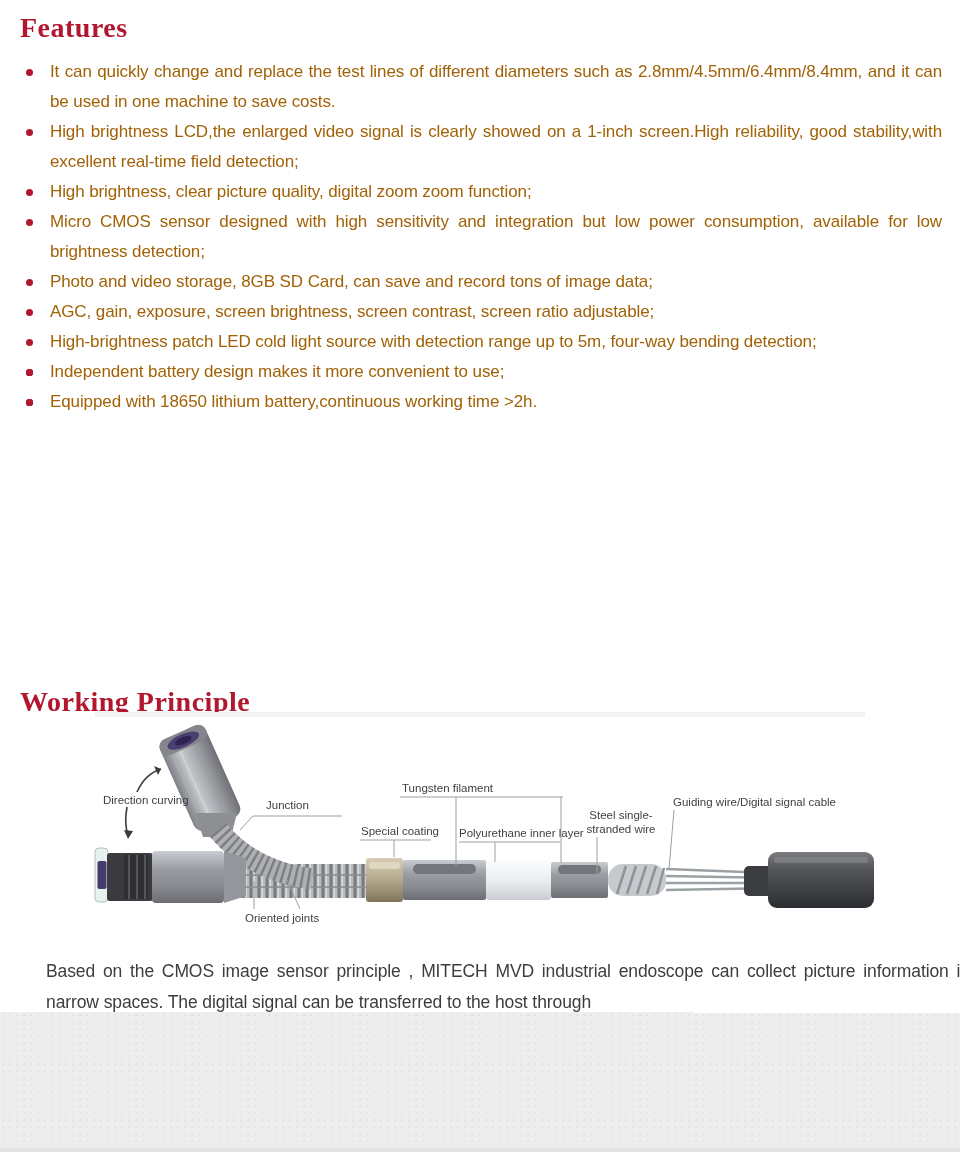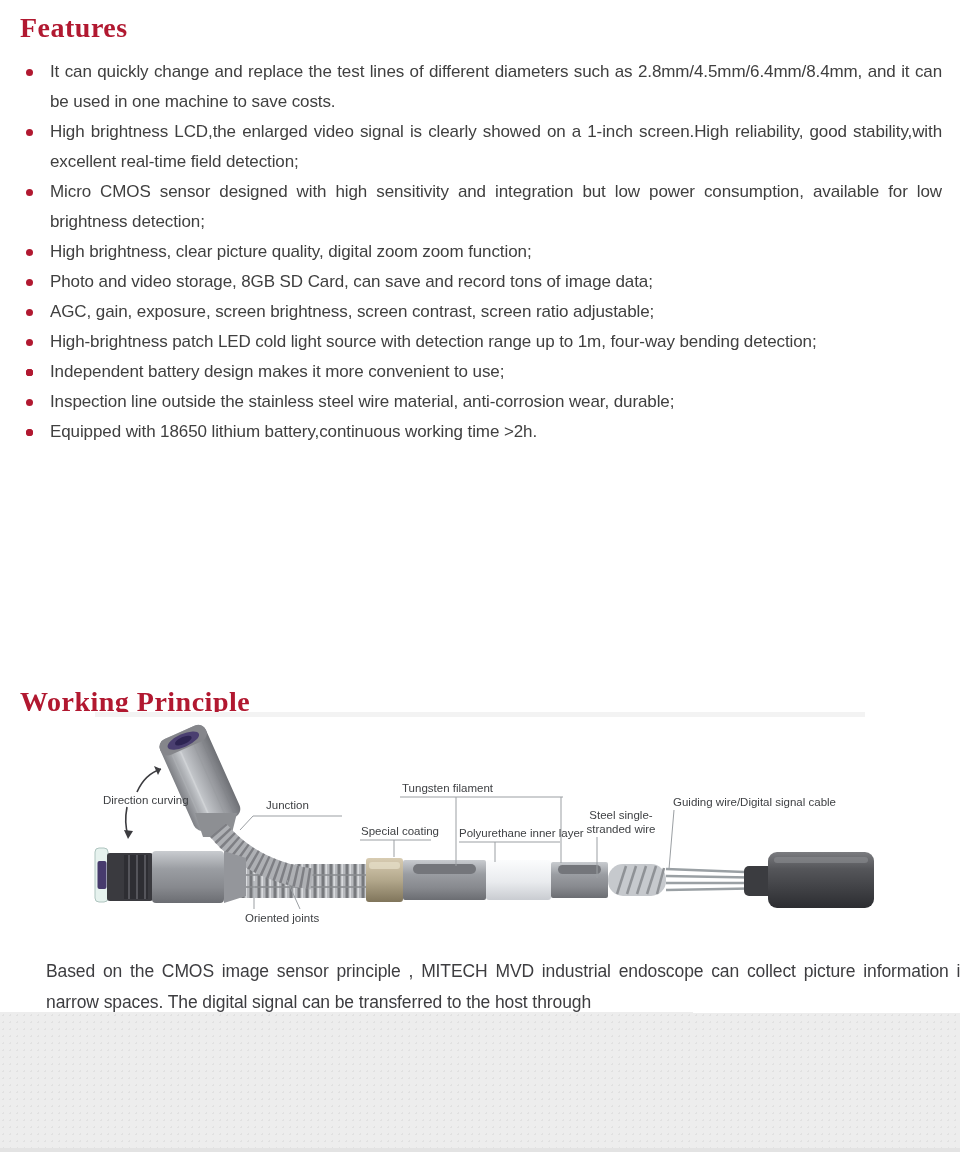--- a/index.html
+++ b/index.html
@@ -19,21 +19,21 @@
   #features-heading { top:12px; }
   #working-principle-heading { top:686px; }
 
   ul.features {
     position:absolute; top:57px; left:20px; width:922px;
     list-style:none;
   }
   ul.features li {
     position:relative; padding-left:30px;
     font-size:17px; line-height:30px; text-align:justify;
-    color:#404040; letter-spacing:-0.1px;
+    color:#a16207; letter-spacing:-0.1px;
   }
   ul.features li .dot {
     position:absolute; left:6px; top:11.5px;
     width:7px; height:7px; border-radius:50%;
     background:#b11830; display:block;
   }
 
   .diagram {
     position:absolute; left:80px; top:706px; width:880px; height:248px;
   }
@@ -62,29 +62,29 @@
 </head>
 <body>
 
 <div class="page">
 
   <h1 class="red-head" id="features-heading">Features</h1>
 
   <ul class="features">
     <li><span class="dot"></span><span>It can quickly change and replace the test lines of different diameters such as 2.8mm/4.5mm/6.4mm/8.4mm, and it can be used in one machine to save costs.</span></li>
     <li><span class="dot"></span><span>High brightness LCD,the enlarged video signal is clearly showed on a 1-inch screen.High reliability, good stability,with excellent real-time field detection;</span></li>
+    <li><span class="dot"></span><span>High brightness, clear picture quality, digital zoom zoom function;</span></li>
     <li><span class="dot"></span><span>Micro CMOS sensor designed with high sensitivity and integration but low power consumption, available for low brightness detection;</span></li>
-    <li><span class="dot"></span><span>High brightness, clear picture quality, digital zoom zoom function;</span></li>
     <li><span class="dot"></span><span>Photo and video storage, 8GB SD Card, can save and record tons of image data;</span></li>
     <li><span class="dot"></span><span>AGC, gain, exposure, screen brightness, screen contrast, screen ratio adjustable;</span></li>
-    <li><span class="dot"></span><span>High-brightness patch LED cold light source with detection range up to 1m, four-way bending detection;</span></li>
+    <li><span class="dot"></span><span>High-brightness patch LED cold light source with detection range up to 5m, four-way bending detection;</span></li>
     <li><span class="dot"></span></li>
     <li><span class="dot"></span></li>
     <li><span class="dot"></span><span>Independent battery design makes it more convenient to use;</span></li>
-    <li><span class="dot"></span><span>Inspection line outside the stainless steel wire material, anti-corrosion wear, durable;</span></li>
+    <li><span class="dot"></span></li>
     <li><span class="dot"></span></li>
     <li><span class="dot"></span><span>Equipped with 18650 lithium battery,continuous working time &gt;2h.</span></li>
   </ul>
 
   <h1 class="red-head" id="working-principle-heading">Working Principle</h1>
 
   <div class="diagram">
     <svg width="880" height="248" viewBox="0 0 880 248">
       <defs>
         <linearGradient id="gMetalV" x1="0" y1="0" x2="0" y2="1">

